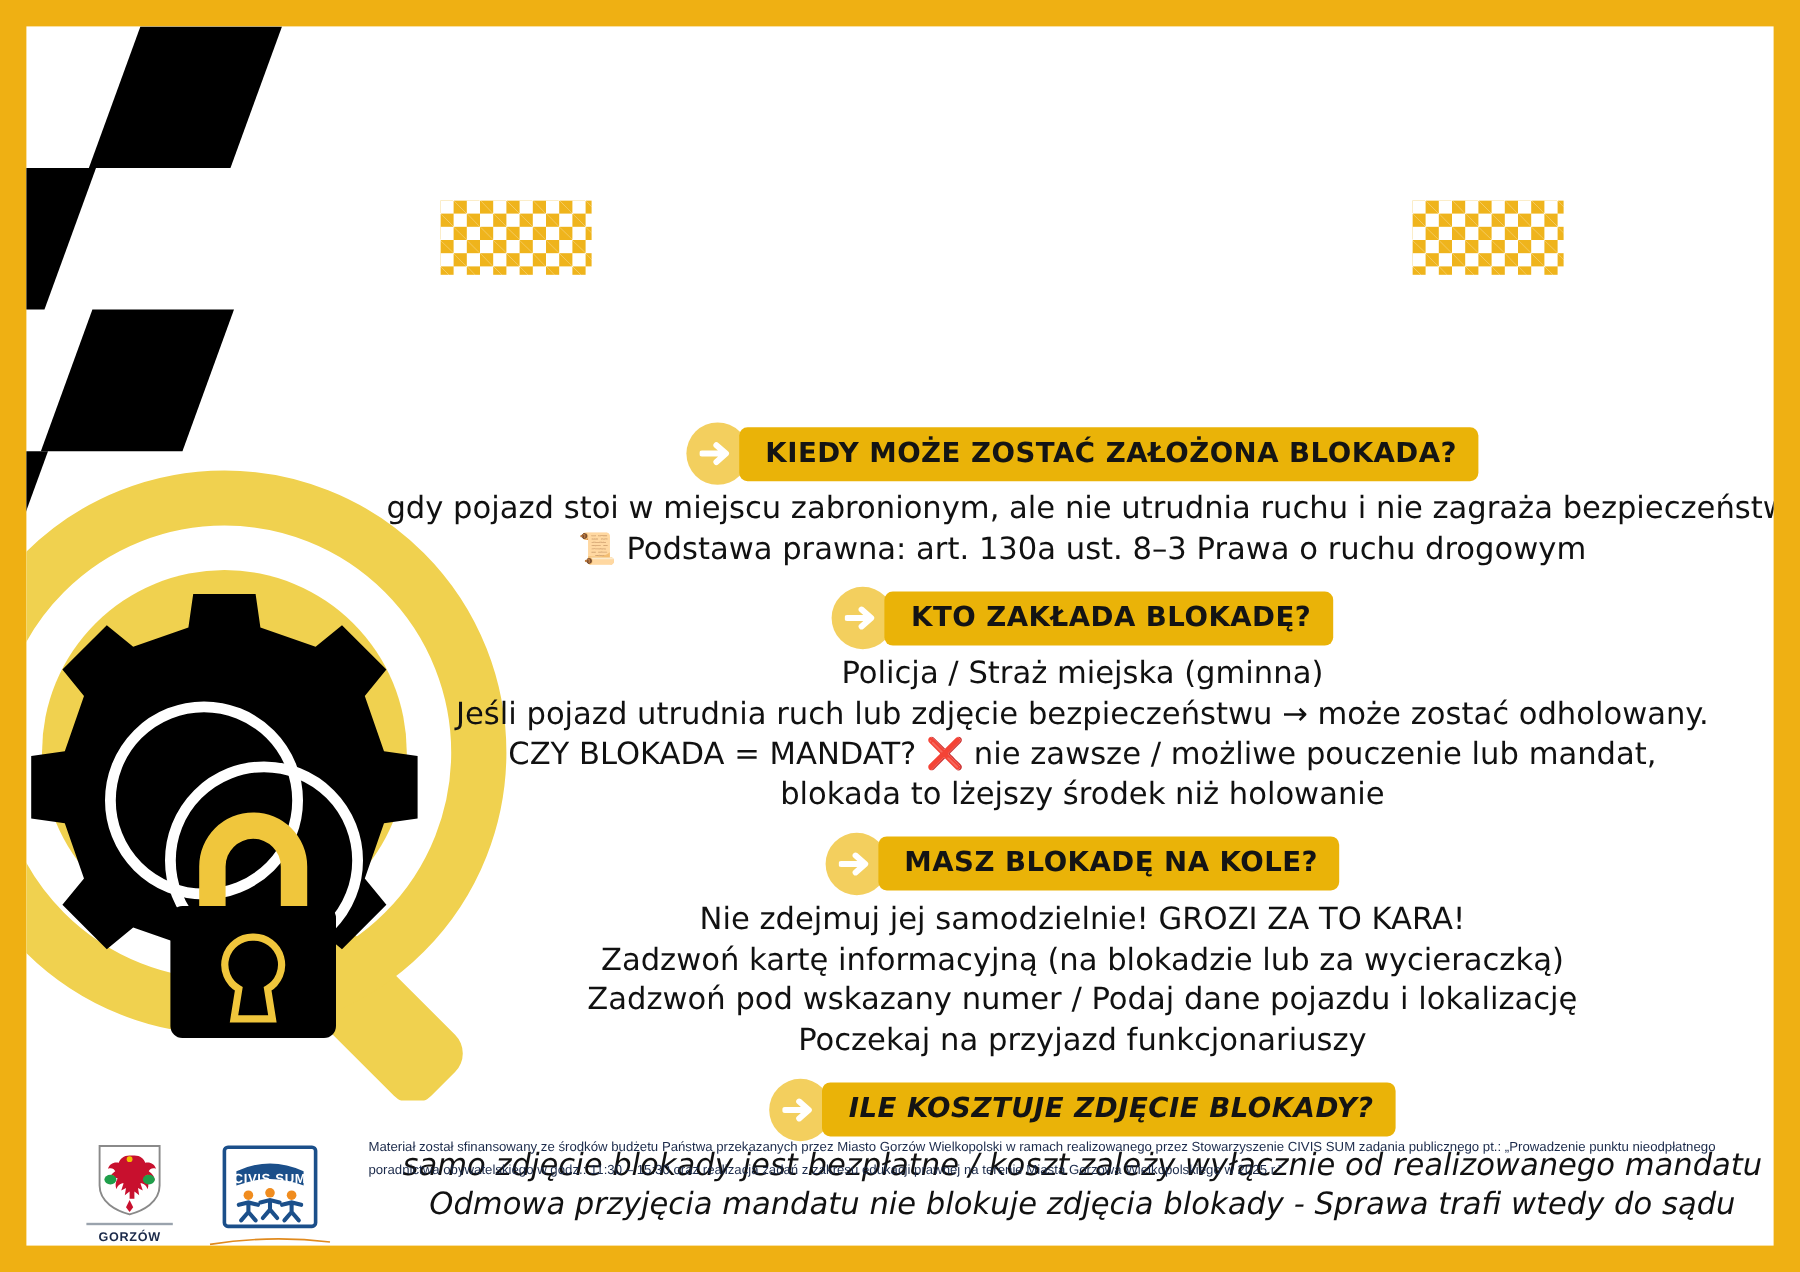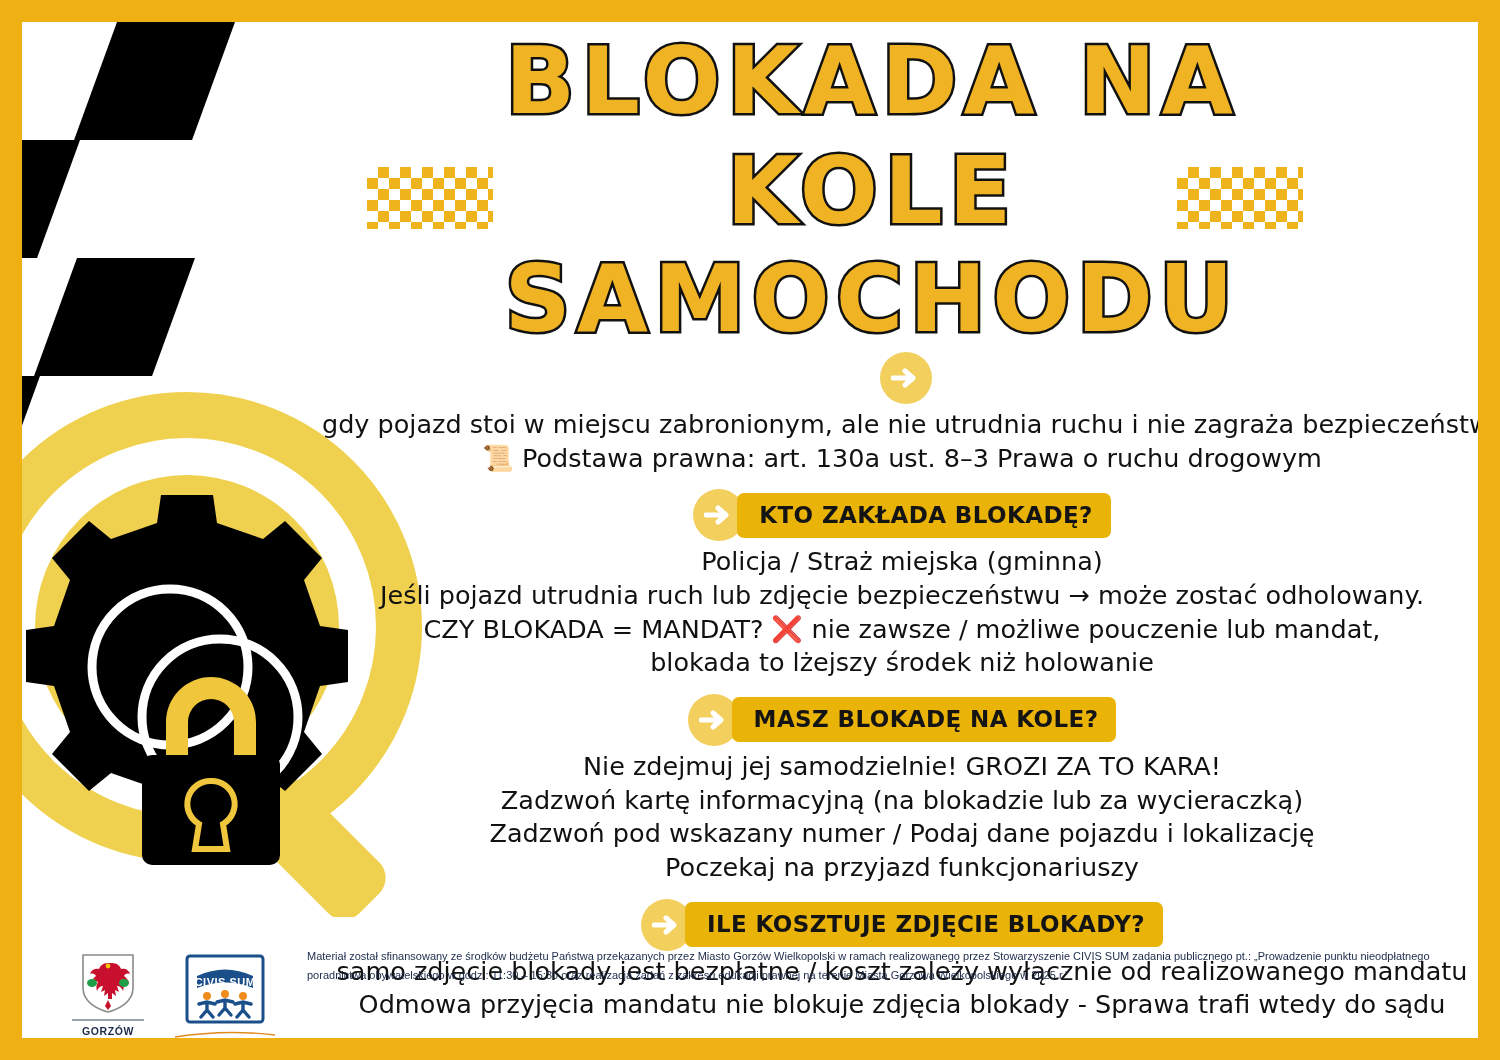--- a/index.html
+++ b/index.html
@@ -137,25 +137,20 @@
 <div id="poster">
   <div id="canvas">
 
     <div id="flag">
       <div class="flagcell" style="left:95px;  top:0px;   width:118px; height:118px;"></div>
       <div class="flagcell" style="left:-60px; top:118px; width:118px; height:118px;"></div>
       <div class="flagcell" style="left:55px;  top:236px; width:118px; height:118px;"></div>
       <div class="flagcell" style="left:-100px;top:354px; width:118px; height:118px;"></div>
     </div>
 
-    <div id="title">
-      <div class="tline" id="t1">BLOKADA NA</div>
-      <div class="tline" id="t2">KOLE</div>
-      <div class="tline" id="t3">SAMOCHODU</div>
-    </div>
     <div class="halftone" id="ht-left"></div>
     <div class="halftone" id="ht-right"></div>
 
     <div id="magnifier">
       <svg width="520" height="540" viewBox="0 0 520 540">
 
         <g>
           <rect x="300" y="330" width="72" height="230" rx="22" fill="#f0d14f" transform="rotate(-45 336 445)"></rect>
         </g>
 
@@ -189,20 +184,21 @@
 
     <div id="content">
 
       <div class="section">
         <div class="headrow">
           <span class="arrow-badge">
             <svg width="30" height="22" viewBox="0 0 30 22">
               <path d="M2 11 H20 M14 4 L22 11 L14 18" fill="none" stroke="#ffffff" stroke-width="5" stroke-linecap="round" stroke-linejoin="round"></path>
             </svg>
           </span>
+          <span class="head-pill">KIEDY MOŻE ZOSTAĆ ZAŁOŻONA BLOKADA?</span>
         </div>
         <div class="body-line">gdy pojazd stoi w miejscu zabronionym, ale nie utrudnia ruchu i nie zagraża bezpieczeństwu.</div>
         <div class="body-line"><span class="emoji">📜</span> <span>Podstawa prawna:  art. 130a ust. 8–3 Prawa o ruchu drogowym</span></div>
       </div>
 
       <div class="section" style="margin-top:14px;">
         <div class="headrow">
           <span class="arrow-badge">
             <svg width="30" height="22" viewBox="0 0 30 22">
               <path d="M2 11 H20 M14 4 L22 11 L14 18" fill="none" stroke="#ffffff" stroke-width="5" stroke-linecap="round" stroke-linejoin="round"></path>
@@ -224,21 +220,21 @@
             </svg>
           </span>
           <span class="head-pill">MASZ BLOKADĘ NA KOLE?</span>
         </div>
         <div class="body-line">Nie zdejmuj jej samodzielnie! GROZI ZA TO KARA!</div>
         <div class="body-line">Zadzwoń kartę informacyjną (na blokadzie lub za wycieraczką)</div>
         <div class="body-line">Zadzwoń pod wskazany numer / Podaj dane pojazdu i lokalizację</div>
         <div class="body-line">Poczekaj na przyjazd funkcjonariuszy</div>
       </div>
 
-      <div class="section" style="margin-top:14px;">
+      <div class="section" style="margin-top:14px;font-style:italic;">
         <div class="headrow">
           <span class="arrow-badge">
             <svg width="30" height="22" viewBox="0 0 30 22">
               <path d="M2 11 H20 M14 4 L22 11 L14 18" fill="none" stroke="#ffffff" stroke-width="5" stroke-linecap="round" stroke-linejoin="round"></path>
             </svg>
           </span>
           <span class="head-pill">ILE KOSZTUJE ZDJĘCIE BLOKADY?</span>
         </div>
         <div class="body-line">samo zdjęcie blokady jest bezpłatne / koszt zależy wyłącznie od realizowanego mandatu</div>
         <div class="body-line">Odmowa przyjęcia mandatu nie blokuje zdjęcia blokady - Sprawa trafi wtedy do sądu</div>

